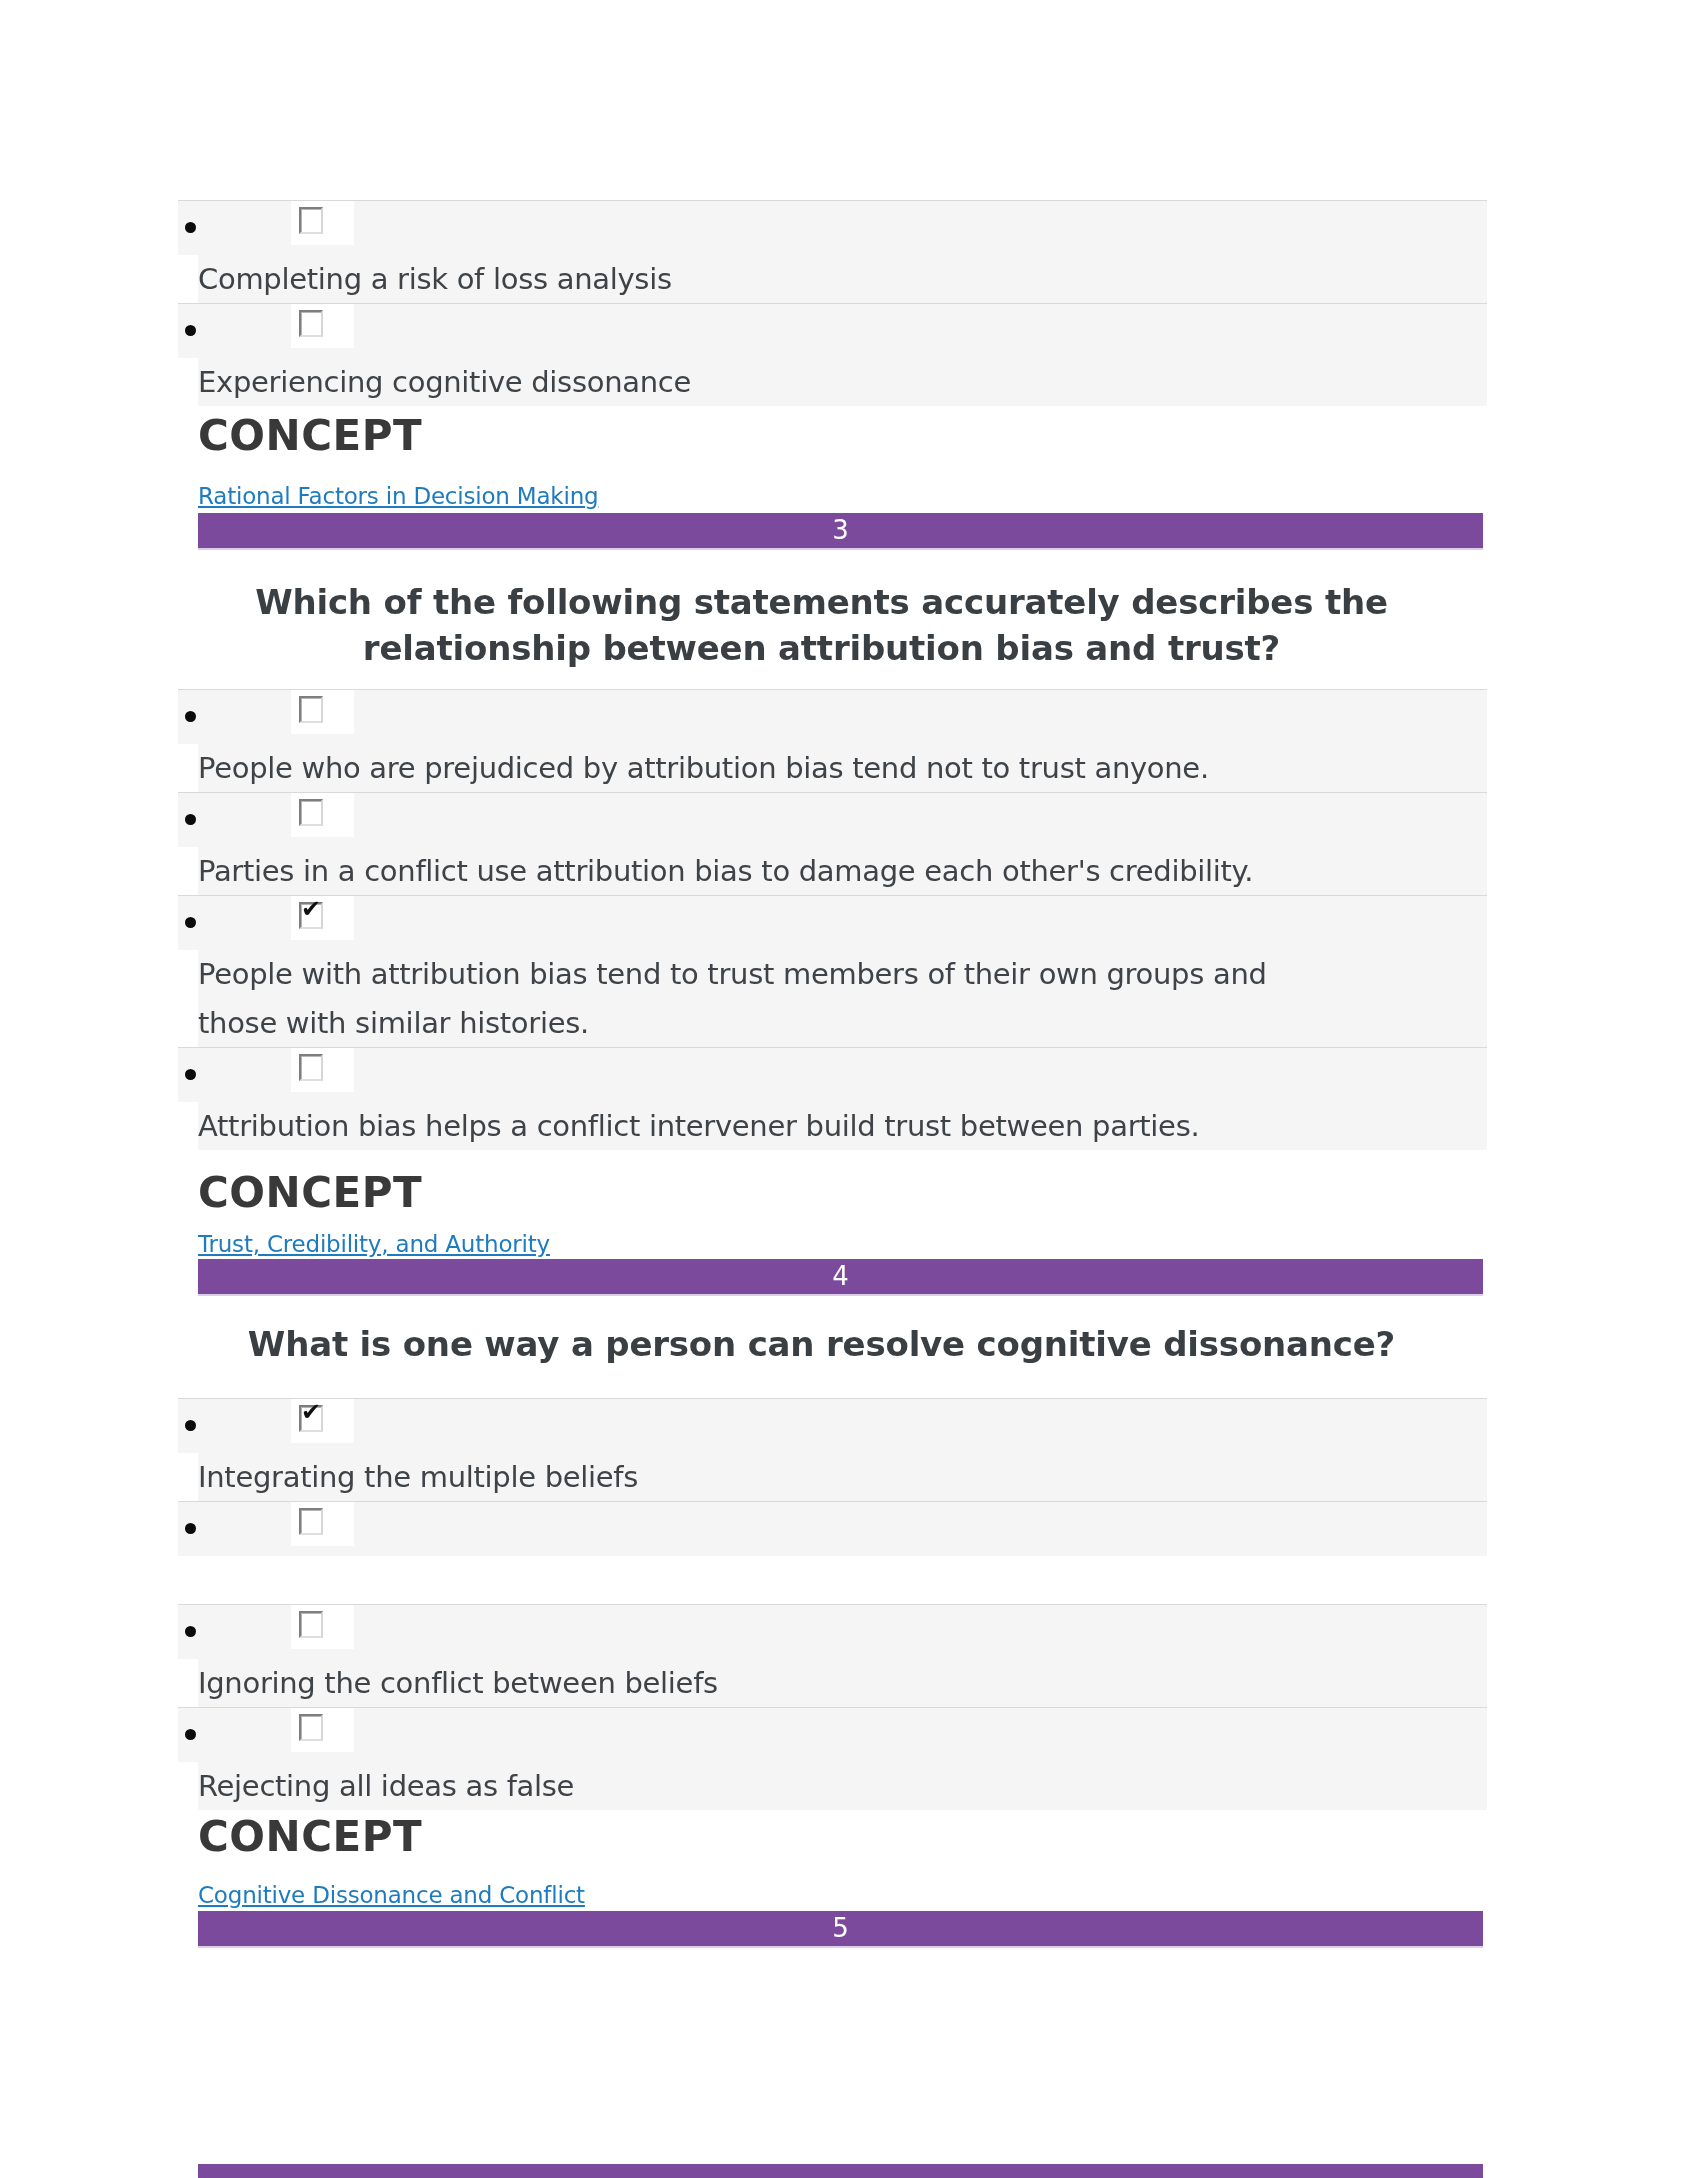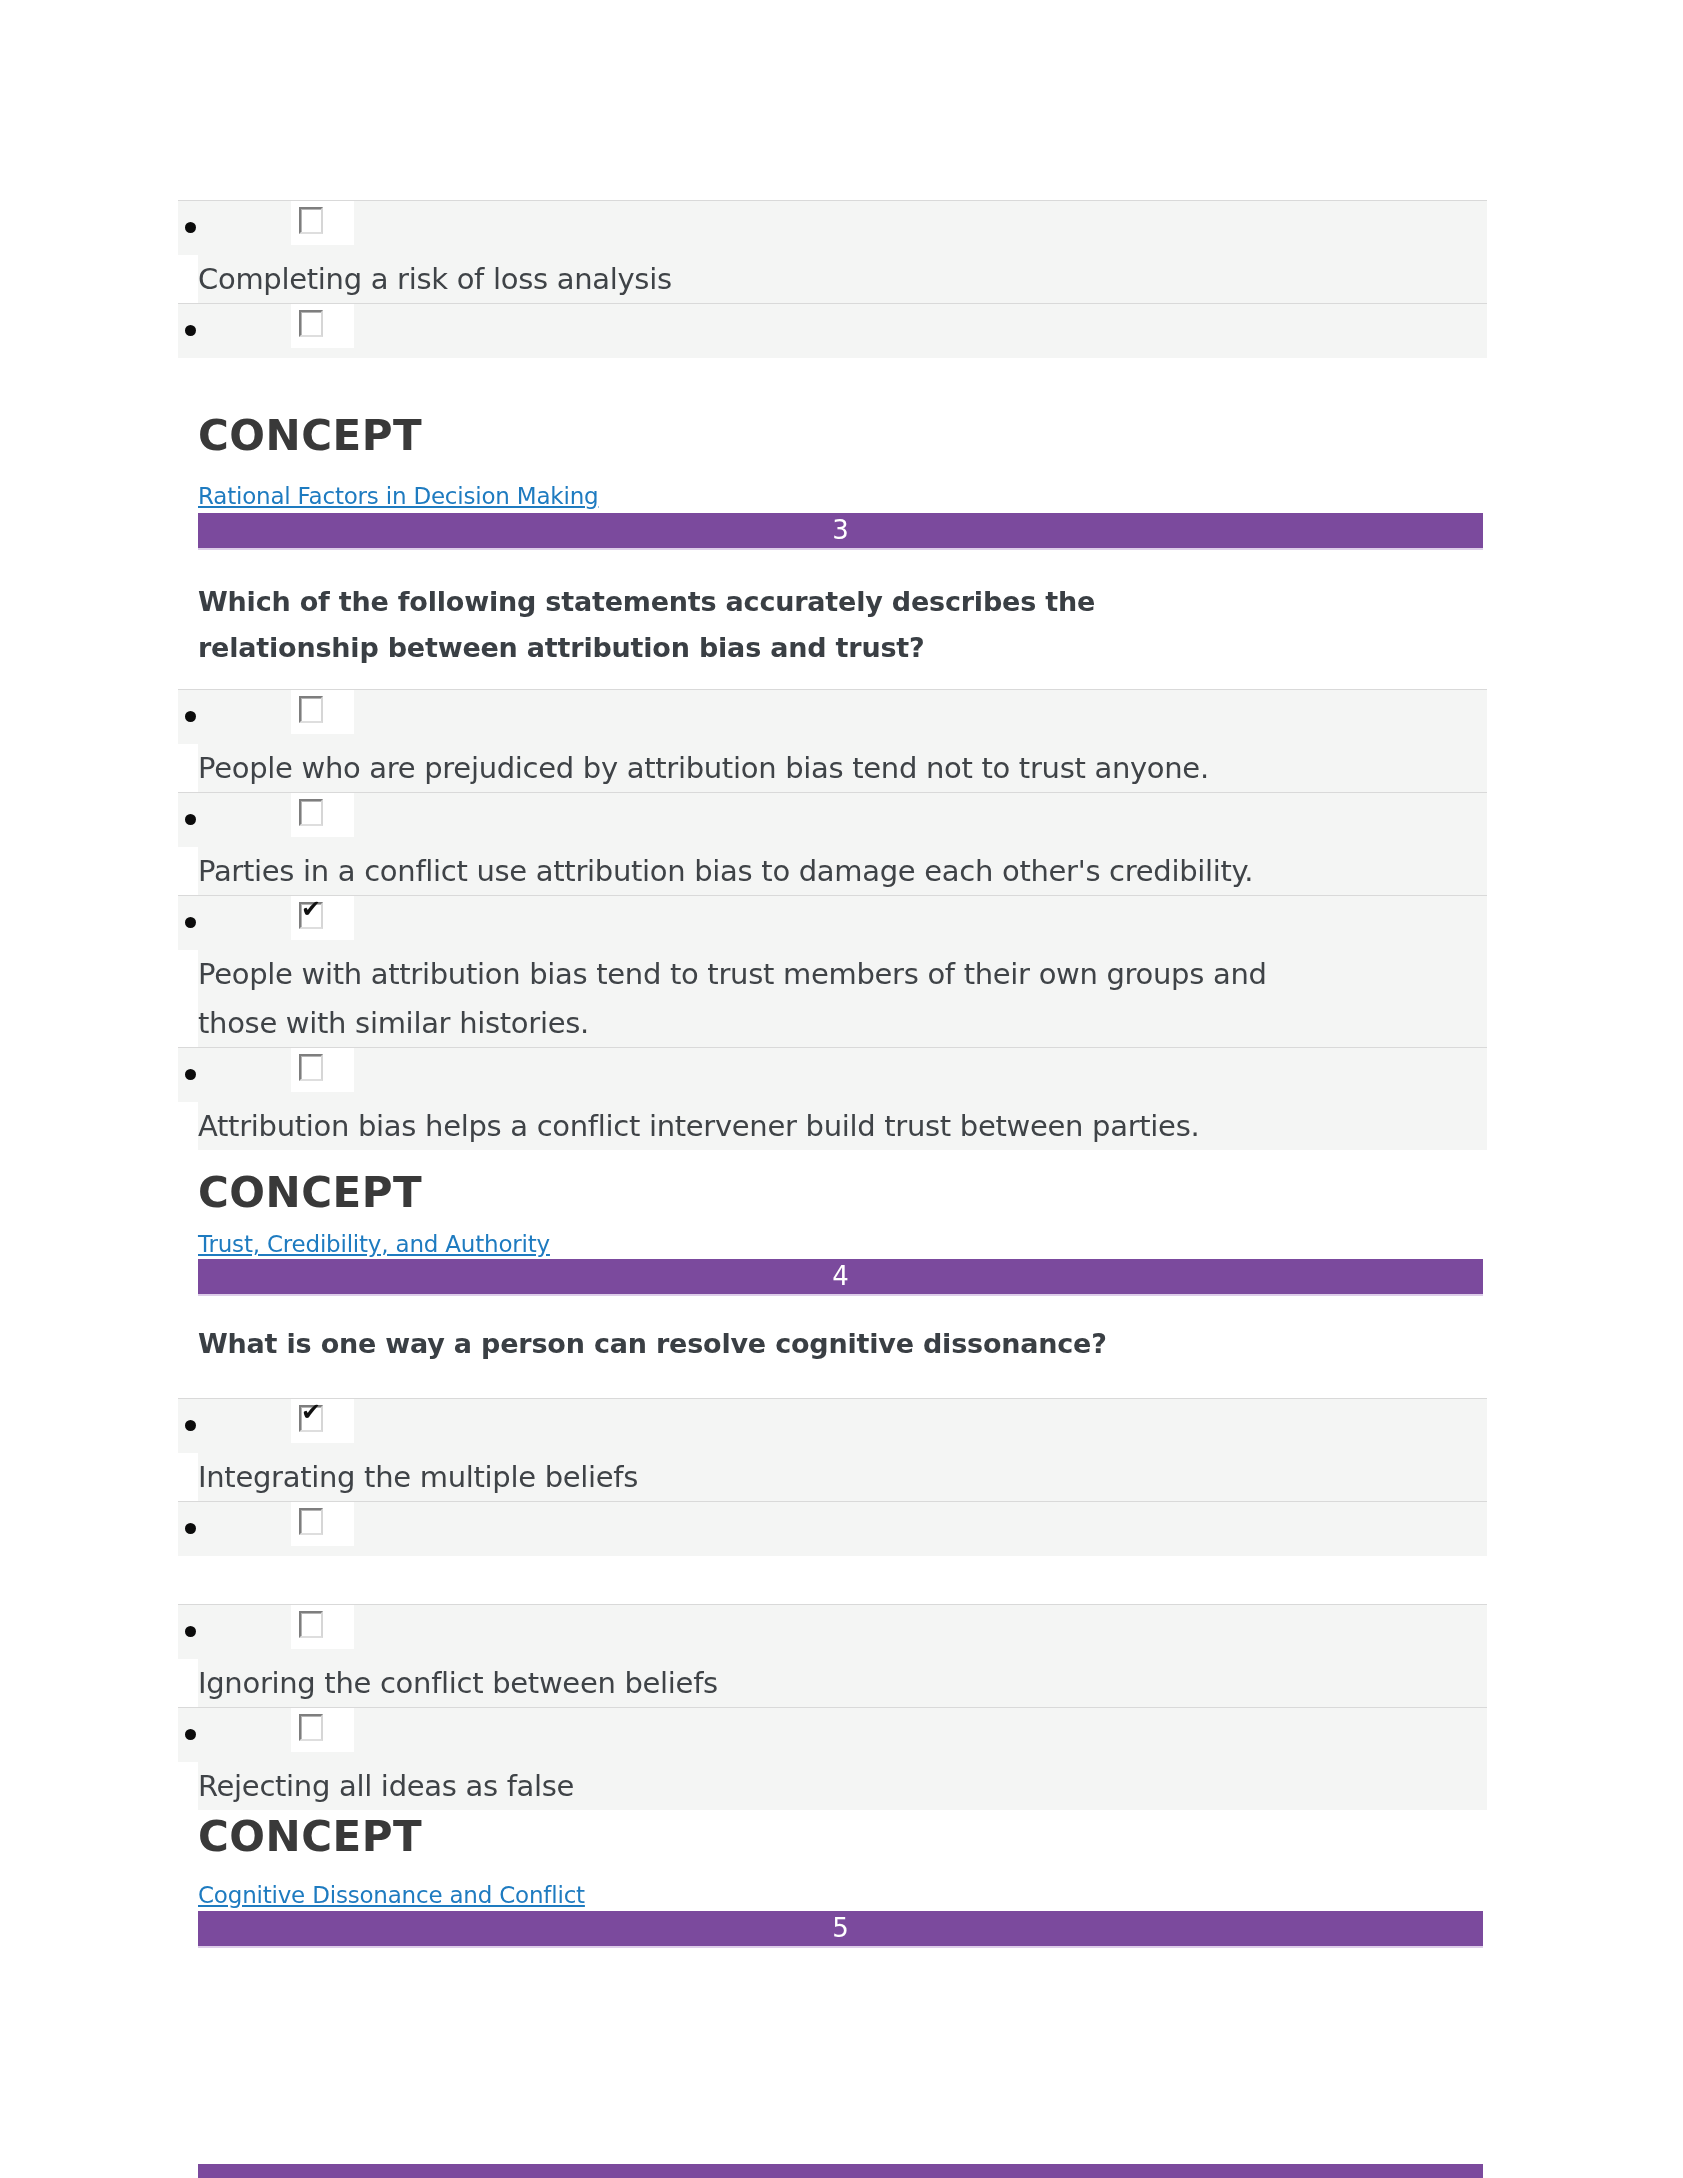--- a/index.html
+++ b/index.html
@@ -58,22 +58,23 @@
     font-size:23px;color:var(--link);text-decoration:underline;
     letter-spacing:-0.2px;cursor:pointer;
   }
   .qbar{
     position:absolute;left:198px;width:1285px;height:35px;
     background:var(--accent);border-bottom:2px solid #ddcde9;
     color:#ffffff;text-align:center;font-size:26px;line-height:35px;
   }
   .question{
     position:absolute;left:198px;width:1247px;
-    font-size:27px;font-weight:bold;color:#3a3f44;line-height:46px;
+    font-size:34px;font-weight:bold;color:#3a3f44;line-height:46px;
     letter-spacing:-0.2px;
+    text-align:center;
   }
   .bottom-strip{
     position:absolute;left:198px;top:2164px;width:1285px;height:14px;
     background:var(--accent);
   }
 </style>
 </head>
 <body>
 
 <div class="opt" style="top:200px">
@@ -87,20 +88,23 @@
     <div class="tline">Completing a risk of loss analysis</div>
   </div>
 </div>
 
 <div class="opt" style="top:303px">
   <div class="opt-line1">
     <span class="bullet"></span>
     <span class="checkpatch">
       <span class="checkbox"></span>
     </span>
+  </div>
+  <div class="opt-line2 h48">
+    <div class="tline">Experiencing cognitive dissonance</div>
   </div>
 </div>
 
 <div class="concept" style="top:412px">CONCEPT</div>
 <a class="clink" style="top:483px">Rational Factors in Decision Making</a>
 <div class="qbar" style="top:513px">
   <span>3</span>
 </div>
 
 <div class="question" style="top:579px">

